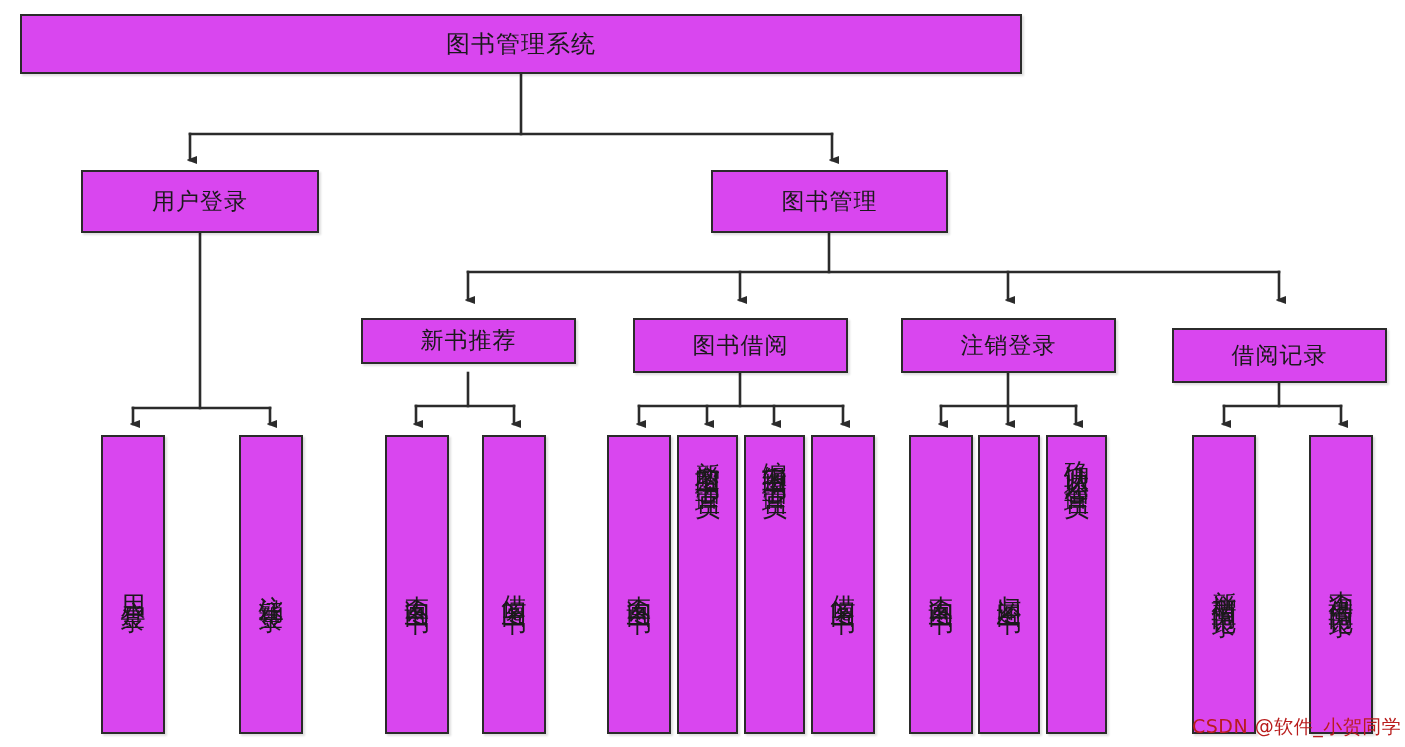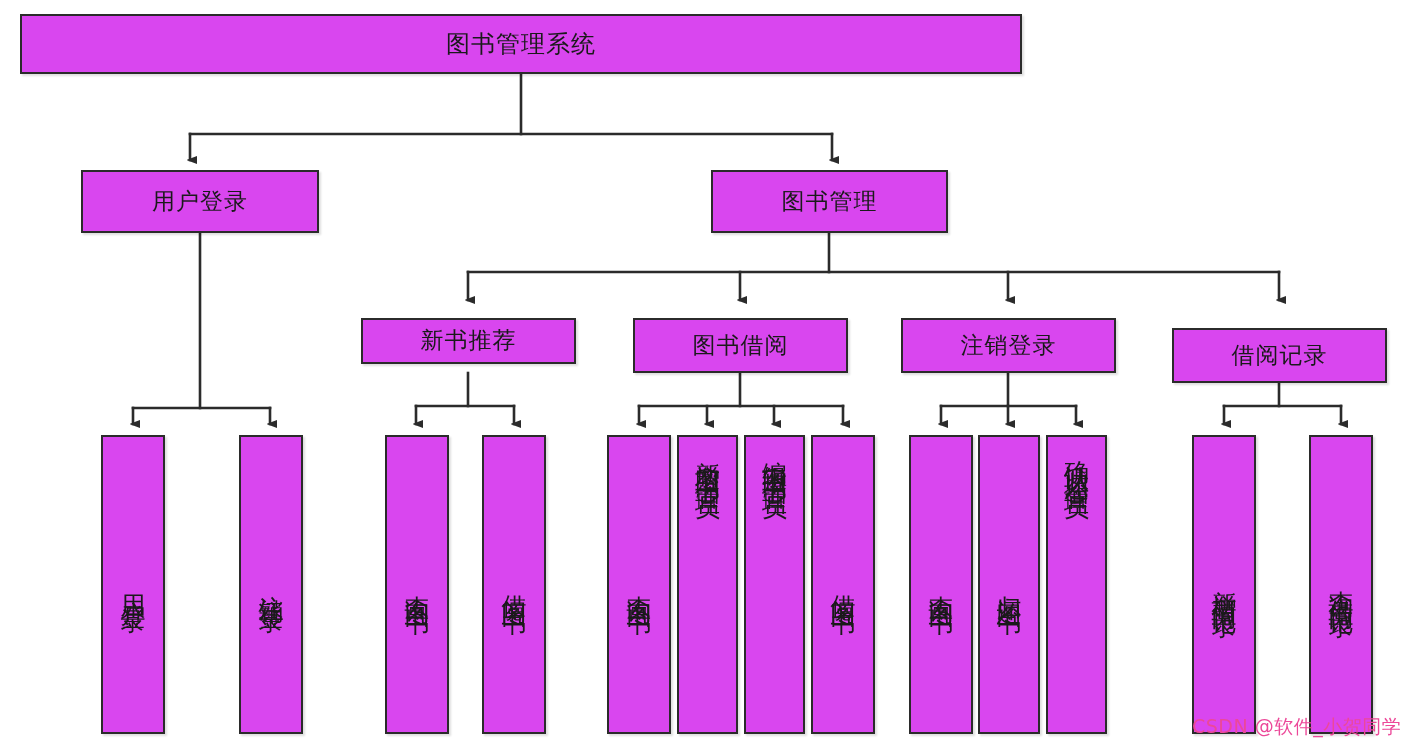--- a/index.html
+++ b/index.html
@@ -64,21 +64,21 @@
   .node.vert .lbl {
     writing-mode: vertical-rl;
     text-orientation: upright;
     font-size: 25px;
     letter-spacing: 5px;
     line-height: 1;
     white-space: nowrap;
   }
   .watermark {
     position: absolute;
-    color: #ec4899;
+    color: #b91c1c;
     font-size: 19px;
     letter-spacing: 0.5px;
     white-space: nowrap;
     user-select: none;
   }
 </style>
 </head>
 <body>
 
 <div id="canvas">

